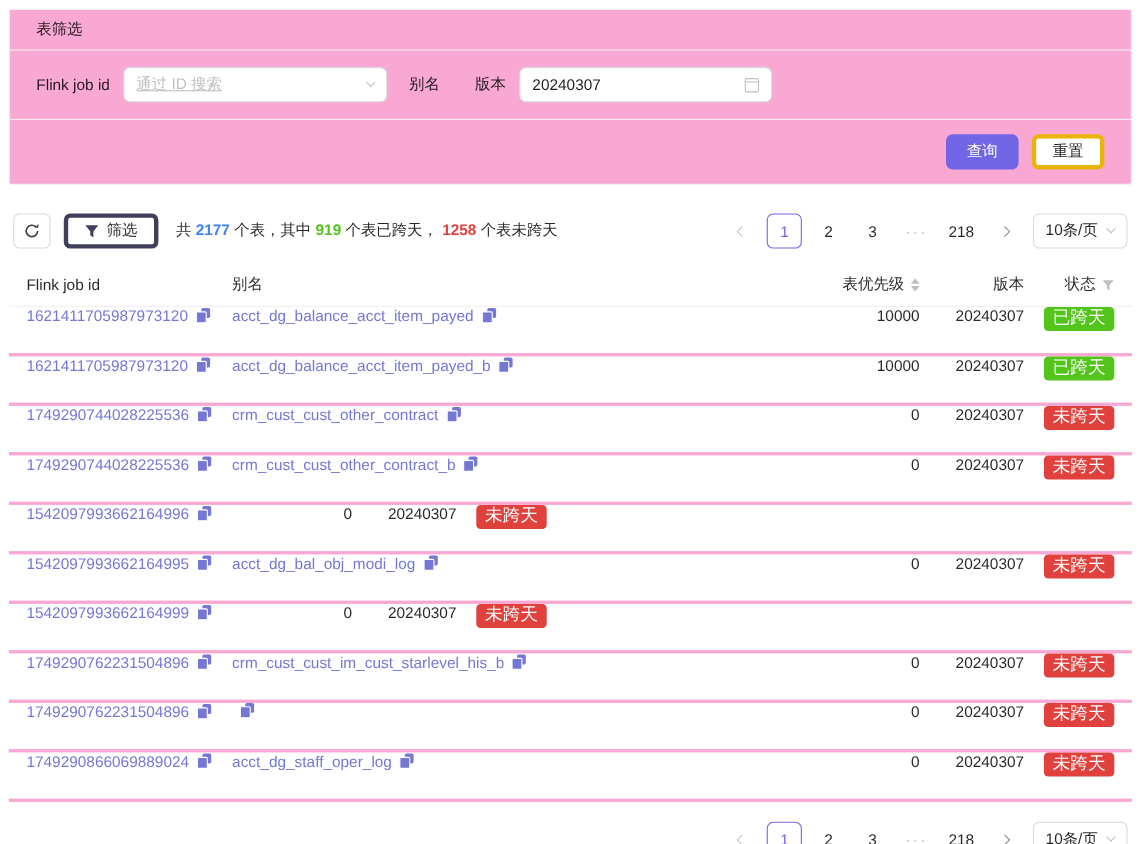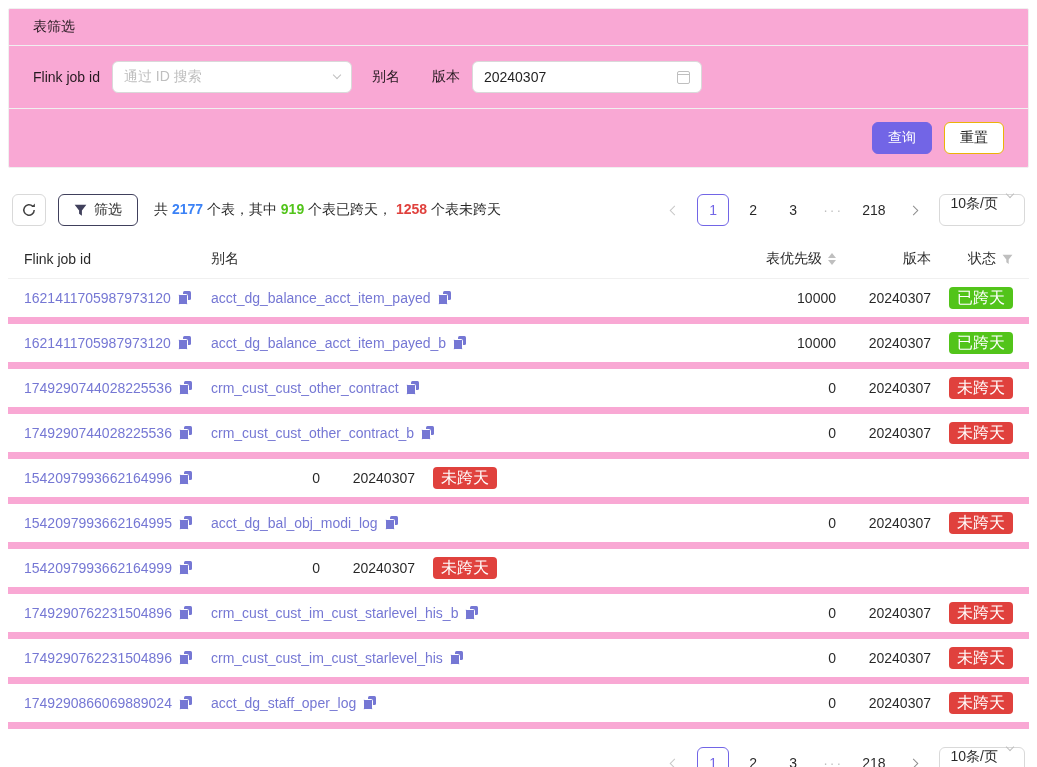--- a/index.html
+++ b/index.html
@@ -18,26 +18,26 @@
   .filter-field { display: flex; align-items: center; }
   .filter-field + .filter-field { margin-left: 20px; }
   .field-label { margin-right: 12px; white-space: nowrap; }
   .select-box, .date-box {
     height: 32px; border: 1px solid #d9d9d9; border-radius: 6px; background:#fff;
     display: flex; align-items: center; justify-content: space-between;
     padding: 0 11px; cursor: pointer;
   }
   .select-box { width: 240px; }
   .date-box { width: 230px; }
-  .placeholder { color: #bfbfbf; }
+  .placeholder { color: #bfbfbf; text-decoration: underline; }
   .date-value { color: rgba(0,0,0,0.88); }
   .filter-actions { border-top: 1px solid #f0f0f0; padding: 13px 24px; display: flex; justify-content: flex-end; gap: 12px; }
 
   .btn {
-    height: 32px; padding: 0 15px; border: 1px solid #eab308; background: #fff;
+    height: 32px; padding: 0 15px; border: 4px solid #eab308; background: #fff;
     border-radius: 6px; font-size: 14px; color: rgba(0,0,0,0.88);
     cursor: pointer; font-family: Liberation Mono, monospace; display: inline-flex; align-items: center; justify-content: center;
   }
   .btn-primary { background: #7265e6; border-color: #7265e6; color: #fff; }
 
   
   .toolbar { display: flex; align-items: center; margin: 26px 4px 0 4px; gap: 12px; }
   .icon-btn {
     width: 34px; height: 32px; border: 1px solid #d9d9d9; border-radius: 6px; background: #fff;
     display: inline-flex; align-items: center; justify-content: center; cursor: pointer; color: rgba(0,0,0,0.75);
@@ -56,35 +56,35 @@
     min-width: 32px; height: 32px; padding: 0 4px; border: 1px solid transparent; border-radius: 6px;
     background: transparent; display: inline-flex; align-items: center; justify-content: center;
     font-size: 14px; font-family: inherit; color: rgba(0,0,0,0.85); cursor: pointer;
   }
   .page-item.active { border-color: #7265e6; color: #7265e6; background: #fff; font-weight: 500; }
   .page-item.ellipsis { color: rgba(0,0,0,0.25); letter-spacing: 2px; }
   .page-nav { color: rgba(0,0,0,0.45); }
   .page-nav.disabled { color: rgba(0,0,0,0.22); cursor: not-allowed; }
   .size-select {
     height: 32px; border: 1px solid #d9d9d9; border-radius: 6px; background: #fff;
-    display: inline-flex; gap: 9px; padding: 0 11px; cursor: pointer;
+    display: inline-flex; align-items: center; gap: 9px; padding: 0 11px; cursor: pointer;
   }
 
   .chev { display: inline-block; width: 7px; height: 7px; border-top: 1.5px solid currentColor; border-right: 1.5px solid currentColor; }
   .chev.left  { transform: rotate(-135deg); margin-left: 2px; }
   .chev.right { transform: rotate(45deg);  margin-right: 2px; }
   .chev.down  { transform: rotate(135deg); width: 6px; height: 6px; border-width: 1.3px; color: #bfbfbf; margin-top: -4px; }
 
   .calendar-icon { position: relative; width: 13px; height: 13px; border: 1.3px solid #bfbfbf; border-radius: 2px; flex: none; }
   .calendar-icon::before { content:""; position: absolute; left: 0; right: 0; top: 2.5px; border-top: 1.3px solid #bfbfbf; }
 
   
   .table { margin-top: 14px; }
   .thead { display: flex; align-items: center; height: 39px; border-bottom: 1px solid #f0f0f0; font-weight: 500; }
-  .trow  { display: flex; align-items: center; height: 45px; border-bottom: 7px solid #f9a8d4; }
+  .trow  { display: flex; align-items: flex-start; height: 45px; border-bottom: 3px solid #f9a8d4; }
   .th, .td { padding: 0 8px; display: flex; align-items: center; }
   .col-id       { width: 195px; padding-left: 16px; flex: none; }
   .col-alias    { flex: 1; min-width: 0; }
   .col-priority { width: 125px; flex: none; justify-content: flex-end; text-align: right; }
   .col-version  { width: 95px;  flex: none; justify-content: flex-end; text-align: right; }
   .col-status   { width: 90px;  flex: none; justify-content: flex-end; padding-right: 16px; }
 
   .link { color: #7577d4; cursor: pointer; white-space: nowrap; overflow: hidden; text-overflow: ellipsis; }
 
   .copy-icon { position: relative; width: 13px; height: 14px; display: inline-block; margin-left: 7px; flex: none; cursor: pointer; }
@@ -331,21 +331,20 @@
       <span class="badge badge-red">未跨天</span>
     </div>
   </div>
 
   <div class="trow">
     <div class="td col-id">
       <span class="link cell-text">1749290762231504896</span>
       <span class="copy-icon"></span>
     </div>
     <div class="td col-alias">
-      <span class="link cell-text">crm_cust_cust_im_cust_starlevel_his</span>
       <span class="copy-icon"></span>
     </div>
     <div class="td col-priority cell-priority">0</div>
     <div class="td col-version cell-version">20240307</div>
     <div class="td col-status">
       <span class="badge badge-red">未跨天</span>
     </div>
   </div>
 
   <div class="trow">

